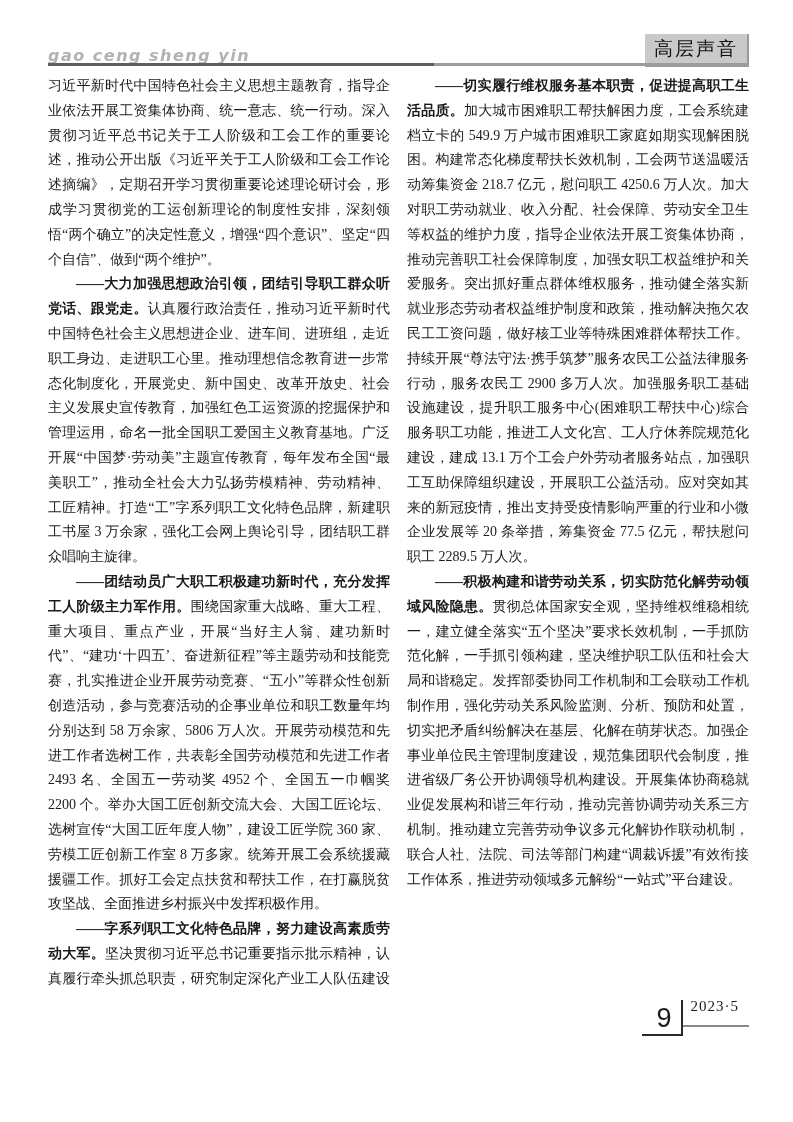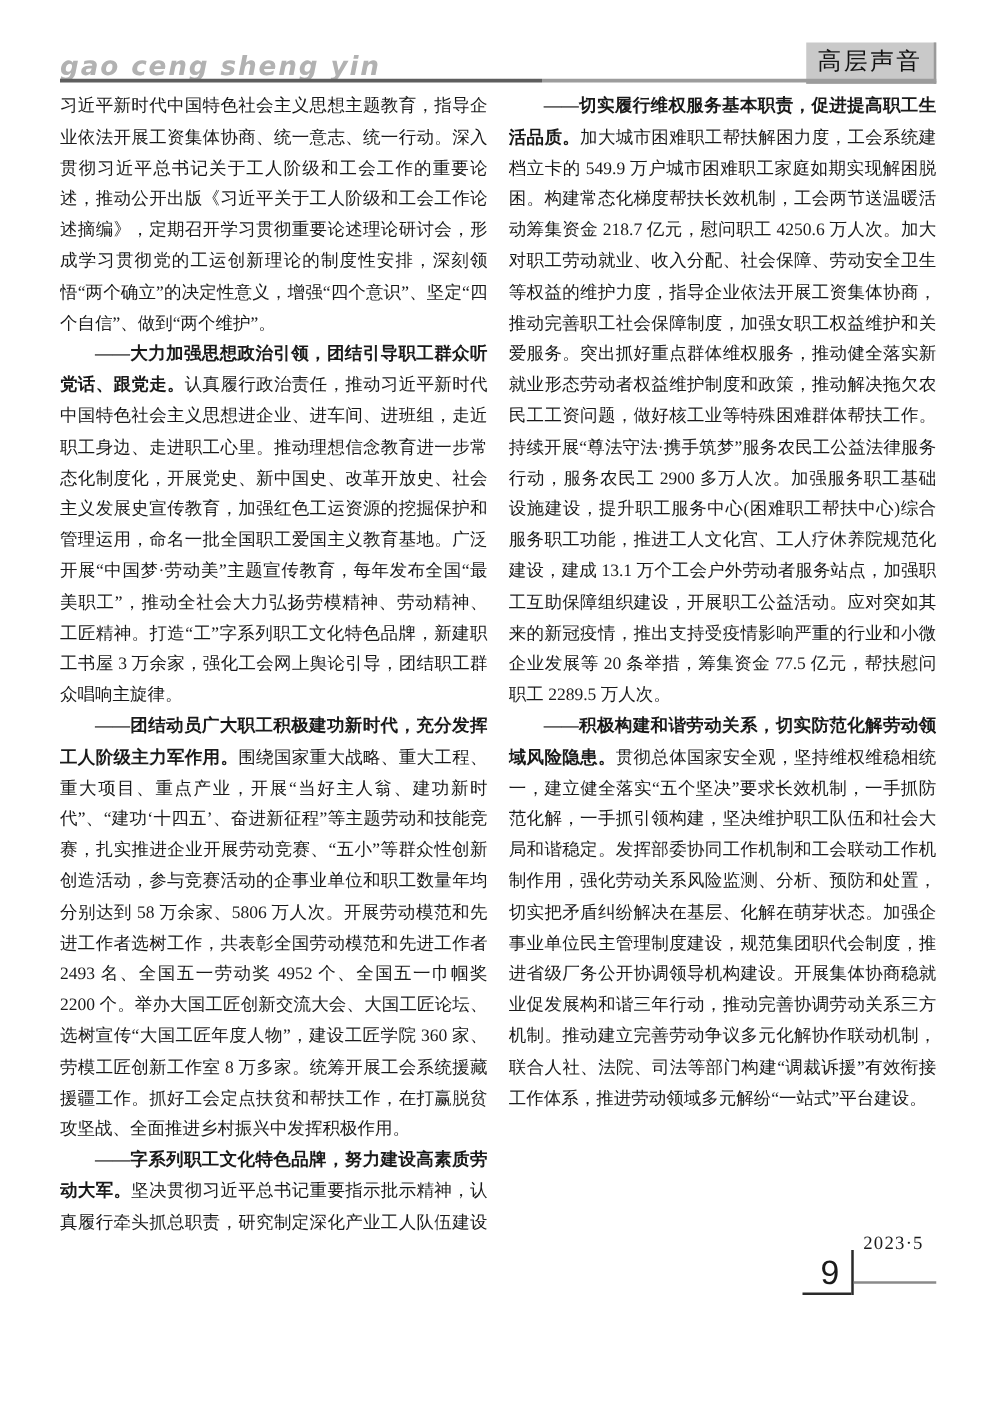--- a/index.html
+++ b/index.html
@@ -12,21 +12,21 @@
     overflow:hidden;
   }
   
   .header{
     position:absolute;top:34px;left:48px;right:44px;
     display:flex;justify-content:space-between;align-items:flex-end;
   }
   .pinyin{
     font-family:"DejaVu Sans","Liberation Sans",sans-serif;
     font-style:italic;font-weight:bold;
-    font-size:21px;letter-spacing:1.5px;
+    font-size:16px;letter-spacing:1.5px;
     color:#b2b2b2;
     padding-bottom:4px;
   }
   .section-box{
     background:#c9c9c9;
     border-right:2px solid #9a9a9a;
     border-bottom:2px solid #9a9a9a;
     font-weight:normal;font-size:19px;letter-spacing:2px;
     color:#111;
     padding:2px 9px 3px 9px;
@@ -57,21 +57,21 @@
   }
   .pagenum{
     font-family:"Liberation Sans","DejaVu Sans",sans-serif;
     font-size:27px;line-height:30px;
     padding:0 9px 1px 14px;
     border-bottom:2px solid #2a2a2a;
   }
   .footer-sep{width:2px;height:36px;background:#2a2a2a;}
   .issue{
     font-size:15px;line-height:18px;
-    padding:0 10px 21px 8px;margin-bottom:9px;
+    padding:0 10px 10px 8px;margin-bottom:9px;
     border-bottom:2px solid #8a8a8a;
     letter-spacing:1px;
   }
 </style>
 </head>
 <body>
 
 <div class="page">
 
   <div class="header">

